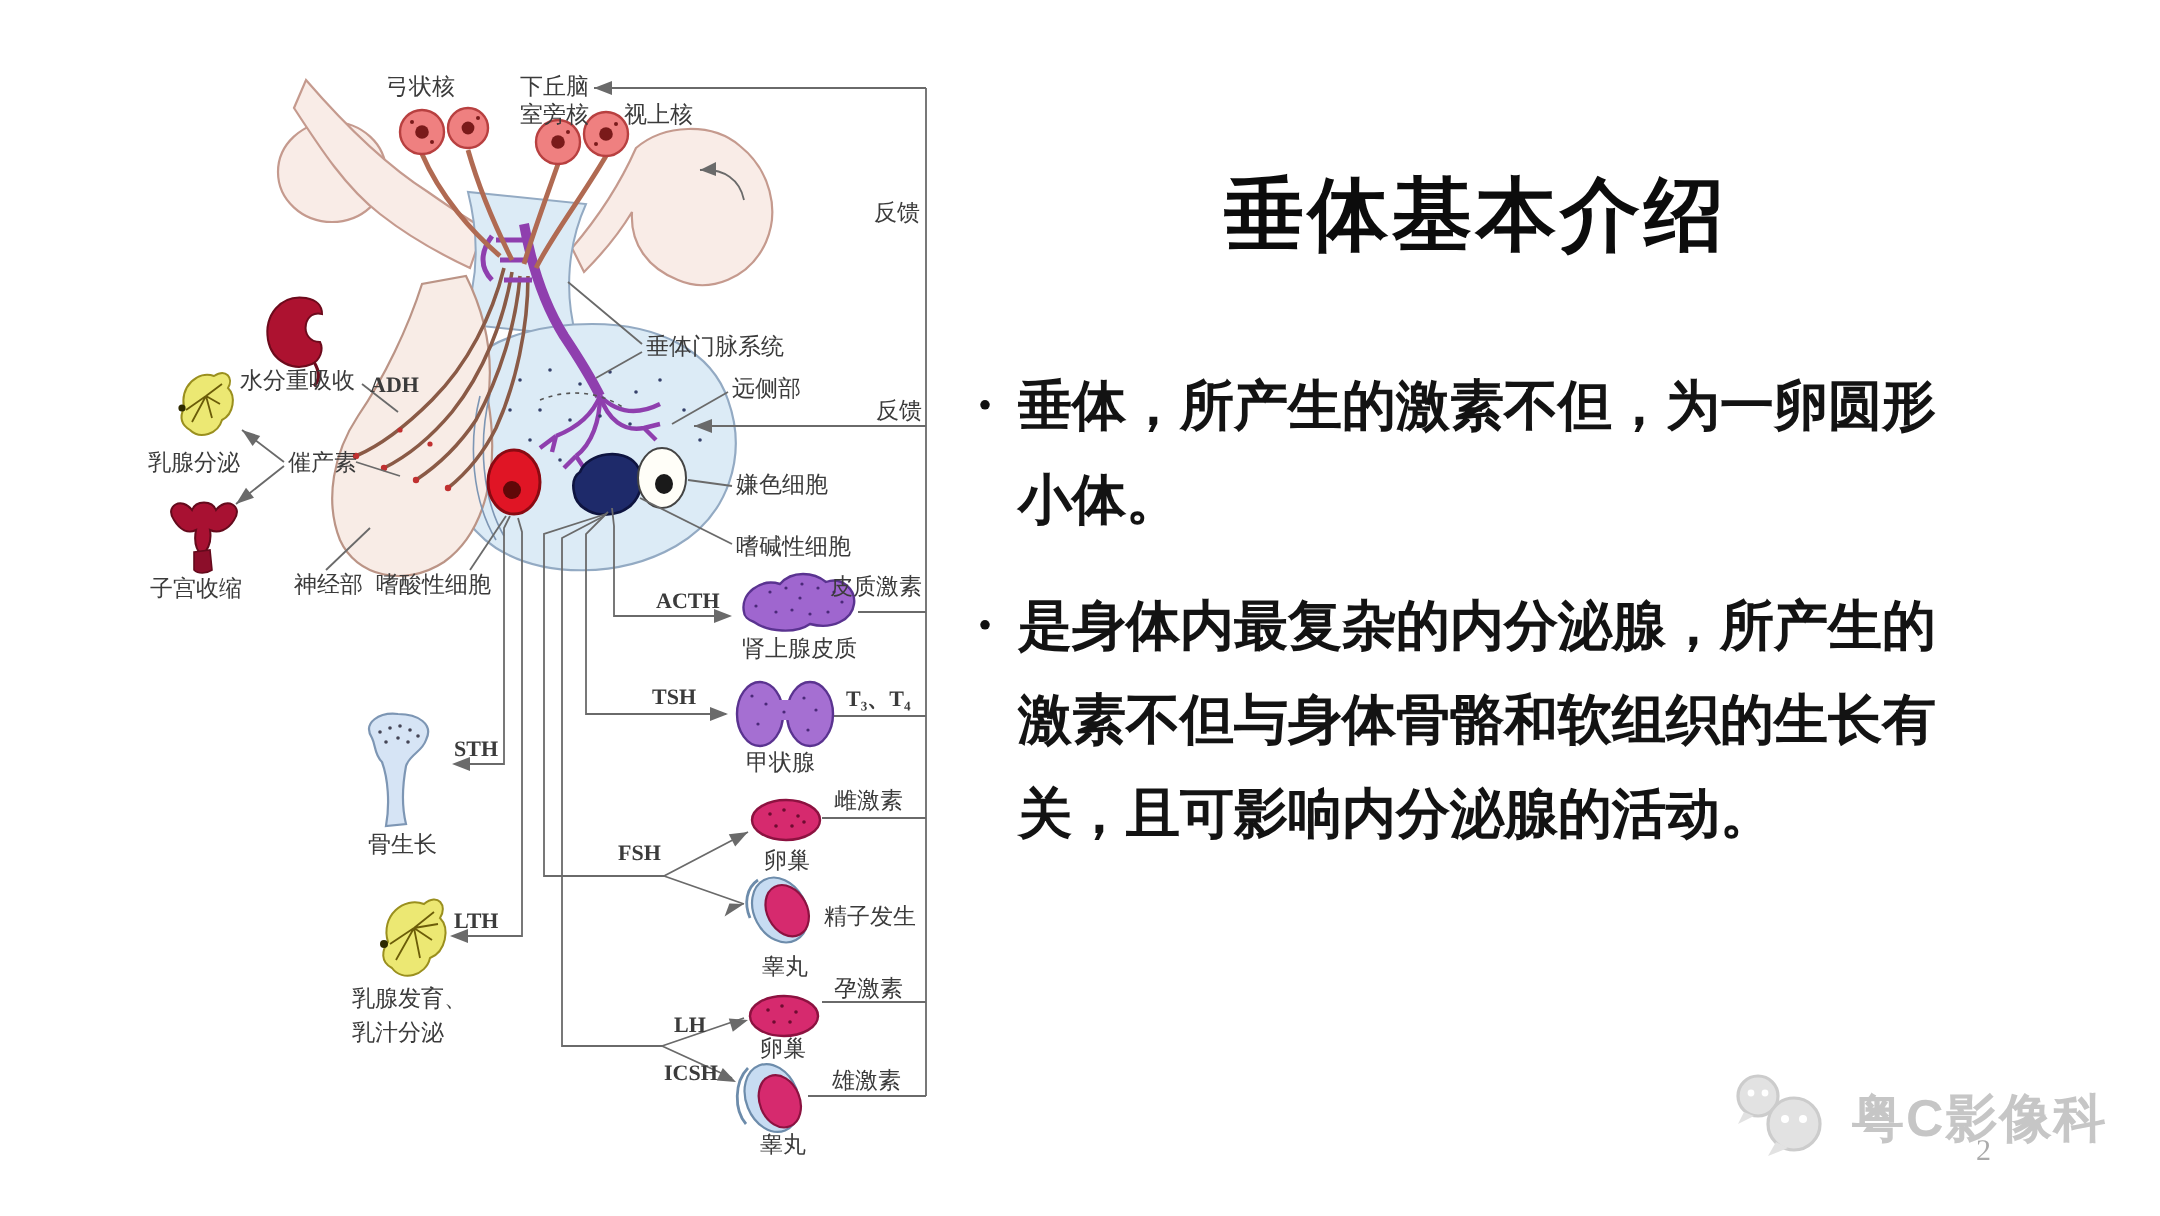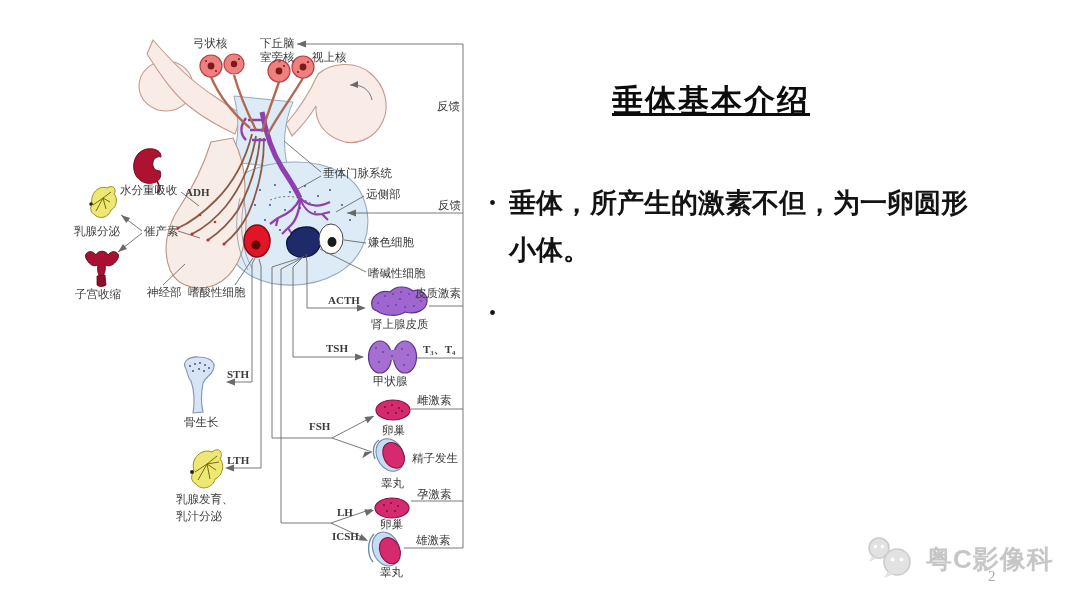--- a/index.html
+++ b/index.html
@@ -3,22 +3,22 @@
 <meta charset="utf-8">
 <style>
   html,body{margin:0;padding:0;background:#ffffff;}
   #slide{position:relative;width:1080px;height:608px;background:#ffffff;overflow:hidden;
          font-family:"Liberation Serif","DejaVu Serif",serif;}
   #diagram-svg{position:absolute;left:0;top:0;}
   .dg-label{font-family:"Liberation Serif","DejaVu Serif",serif;font-size:11.5px;fill:#3b3b3b;}
   .dg-latin{font-family:"Liberation Serif","DejaVu Serif",serif;font-size:11px;font-weight:700;fill:#3b3b3b;}
   .ln{stroke:#6a6a6a;stroke-width:0.9;fill:none;}
   .ah{fill:#6a6a6a;stroke:none;}
-  #title{position:absolute;left:612px;top:80px;font-size:31px;font-weight:700;color:#0c0c0c;
-         letter-spacing:2px;white-space:nowrap;text-decoration:underline;}
+  #title{position:absolute;left:612px;top:80px;font-size:40px;font-weight:700;color:#0c0c0c;
+         letter-spacing:2px;white-space:nowrap;}
   #bullets{position:absolute;left:489px;top:180px;width:560px;color:#111;}
   .bullet{display:flex;margin-bottom:16px;}
   .dot{font-size:20px;line-height:47px;margin-right:13px;color:#111;flex:0 0 auto;}
   .btext{margin:0;width:474px;font-size:27px;line-height:47px;font-weight:600;
          text-align:left;color:#131313;}
   .btext .bold{font-weight:900;}
   #watermark{position:absolute;left:864px;top:536px;display:flex;align-items:center;}
   #wm-text{font-size:26px;font-weight:700;color:#c6c6c6;letter-spacing:1px;margin-left:4px;
            font-family:"Liberation Sans","DejaVu Sans",sans-serif;text-align:right;}
   #page-num{position:absolute;left:988px;top:568px;font-size:15px;color:#ababab;
@@ -320,20 +320,21 @@
 
   <div id="title">垂体基本介绍</div>
 
   <div id="bullets">
     <div class="bullet">
       <span class="dot">•</span>
       <p class="btext"><span>垂体，所产生的激素不但，为一卵圆形小体。</span></p>
     </div>
     <div class="bullet">
       <span class="dot">•</span>
+      <p class="btext"><span>是身体内最复杂的内分泌腺，所产生的激素不但</span><span class="bold">与身体骨骼和软组织的生长有关，且可影响内分泌腺的活动。</span></p>
     </div>
   </div>
 
   <div id="watermark">
     <svg width="58" height="46" viewBox="0 0 58 46">
       <g stroke="#cccccc" stroke-width="1.6" fill="#e2e2e2">
         <circle cx="15" cy="12" r="10"></circle>
         <path d="M8,20 L5,26 L13,22 Z" stroke="none"></path>
         <circle cx="33" cy="26" r="13"></circle>
         <path d="M24,35 L20,42 L30,38 Z" stroke="none"></path>

